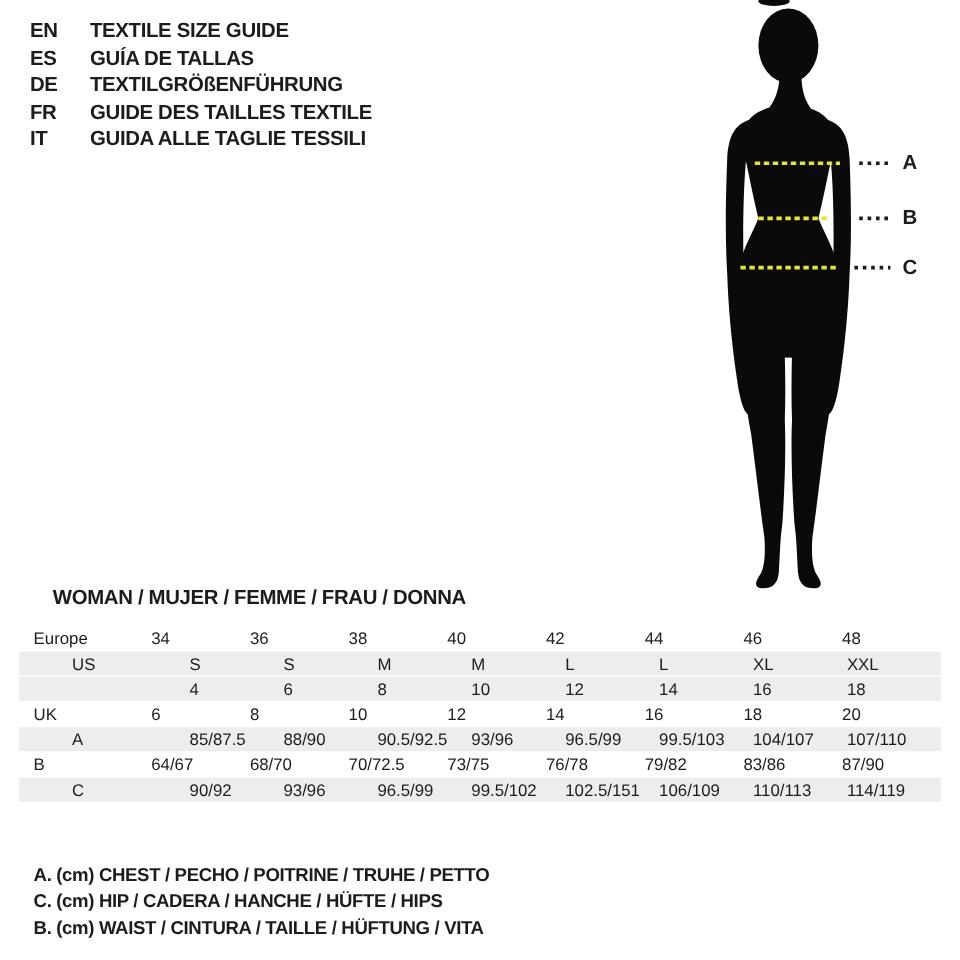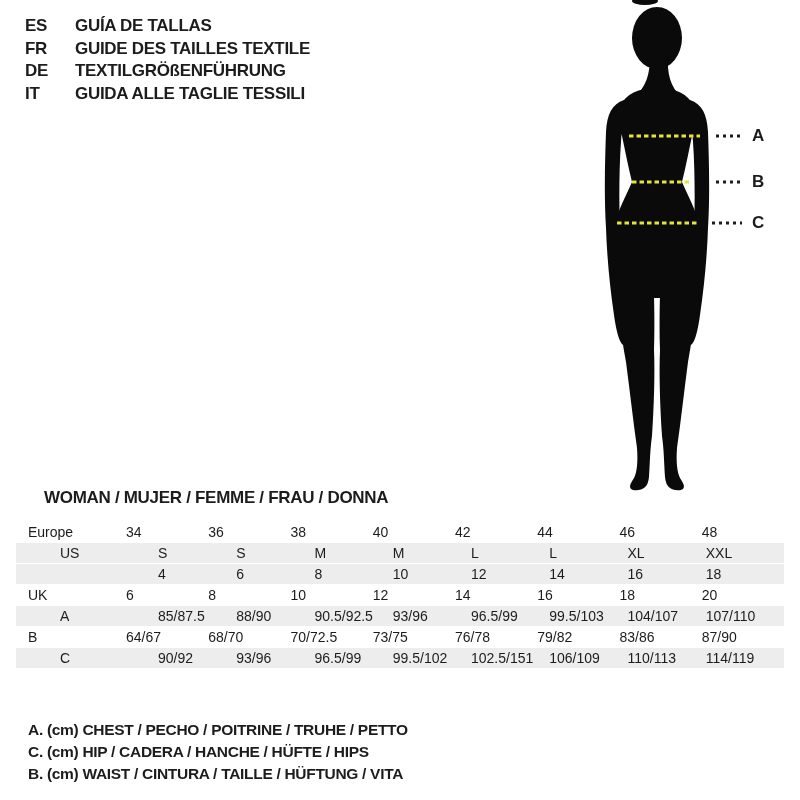--- a/index.html
+++ b/index.html
@@ -32,30 +32,34 @@
   
   .legend{position:absolute;left:28px;top:719px;}
   .legend-row{height:22px;line-height:22px;font-weight:bold;font-size:15.5px;
     letter-spacing:-0.3px;}
 </style>
 </head>
 <body>
 
 <div class="lang-list">
   <div class="lang-row">
+    <span class="lang-code">EN</span>
+    <span class="lang-label">TEXTILE SIZE GUIDE</span>
+  </div>
+  <div class="lang-row">
     <span class="lang-code">ES</span>
     <span class="lang-label">GUÍA DE TALLAS</span>
   </div>
   <div class="lang-row">
+    <span class="lang-code">DE</span>
+    <span class="lang-label">TEXTILGRÖßENFÜHRUNG</span>
+  </div>
+  <div class="lang-row">
     <span class="lang-code">FR</span>
     <span class="lang-label">GUIDE DES TAILLES TEXTILE</span>
-  </div>
-  <div class="lang-row">
-    <span class="lang-code">DE</span>
-    <span class="lang-label">TEXTILGRÖßENFÜHRUNG</span>
   </div>
   <div class="lang-row">
     <span class="lang-code">IT</span>
     <span class="lang-label">GUIDA ALLE TAGLIE TESSILI</span>
   </div>
 </div>
 
 <div class="figure-wrap">
   <svg width="170" height="492" viewBox="0 0 170 492">
     <g fill="#0a0a0a" stroke="none">

